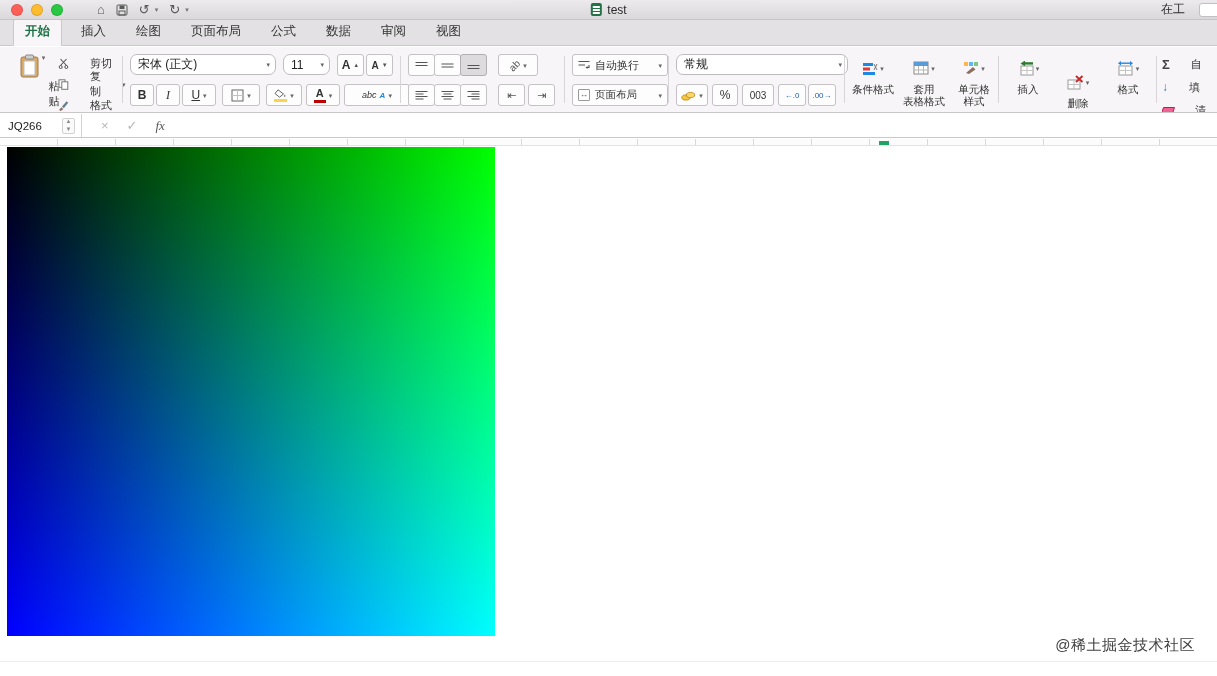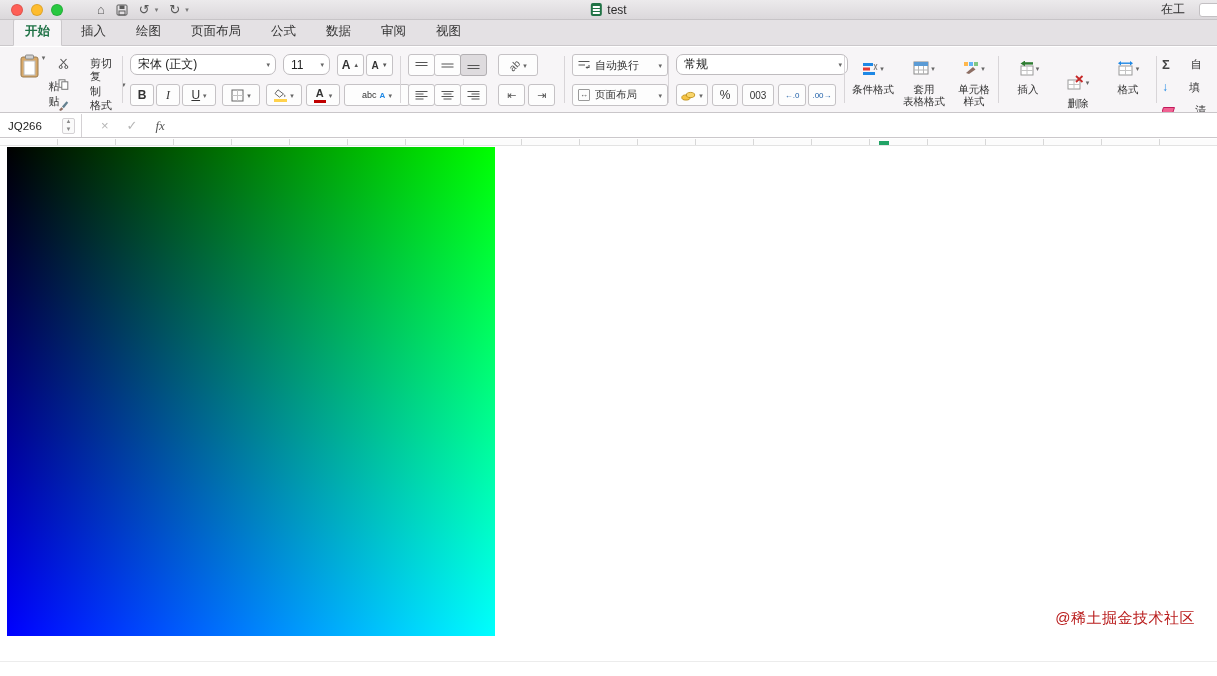--- a/index.html
+++ b/index.html
@@ -62,21 +62,21 @@
   
   .colheaders { position:absolute; top:139px; left:0; right:0; height:7px; background:#fcfcfc;
     border-bottom:1px solid #e3e3e3;
     background-image:repeating-linear-gradient(to right, transparent 0, transparent 57px, #d8d8d8 57px, #d8d8d8 58px); }
   .green-tick { position:absolute; left:879px; bottom:0; width:10px; height:4px; background:#21a366; }
   
   .canvas { position:absolute; top:147px; left:0; right:0; bottom:0; background:#fff; }
   .gradient { position:absolute; left:7px; top:0; width:488px; height:489px;
     background-image:linear-gradient(to right,#000,#0f0),linear-gradient(to bottom,#000,#00f);
     background-blend-mode:screen; }
-  .watermark { position:absolute; right:22px; top:462px; font-size:15px; color:#b91c1c; letter-spacing:.5px; }
+  .watermark { position:absolute; right:22px; top:489px; font-size:15px; color:#404040; letter-spacing:.5px; }
   .bottom-line { position:absolute; left:0; right:0; top:514px; height:1px; background:#ececec; }
   svg { display:block; }
 </style>
 </head>
 <body>
 
 <div class="titlebar">
   <div class="traffic">
     <span class="t-red"></span>
     <span class="t-yellow"></span>
@@ -211,21 +211,21 @@
       </span>
       <span class="chev">▾</span>
     </div>
     <div class="sbtn" style="left:178px;top:37px;width:34px;">
       <span class="fc-wrap">
         <span class="letterA" style="font-size:11px;">A</span>
         <span class="fc-bar"></span>
       </span>
       <span class="chev">▾</span>
     </div>
-    <div class="sbtn" style="left:216px;top:37px;width:66px;">
+    <div class="sbtn" style="left:216px;top:37px;width:66px;font-style:italic;">
       <span style="font-size:9px;">abc</span>
       <span style="font-size:8px;color:#1e88e5;font-weight:bold;">A</span>
       <span class="chev">▾</span>
     </div>
   </div>
   <div class="gdiv" style="left:400px;"></div>
 
   <div class="group" style="left:406px;width:152px;">
     <div class="sbtn" style="left:2px;top:7px;width:27px;">
       <svg width="13" height="9" viewBox="0 0 13 9">

